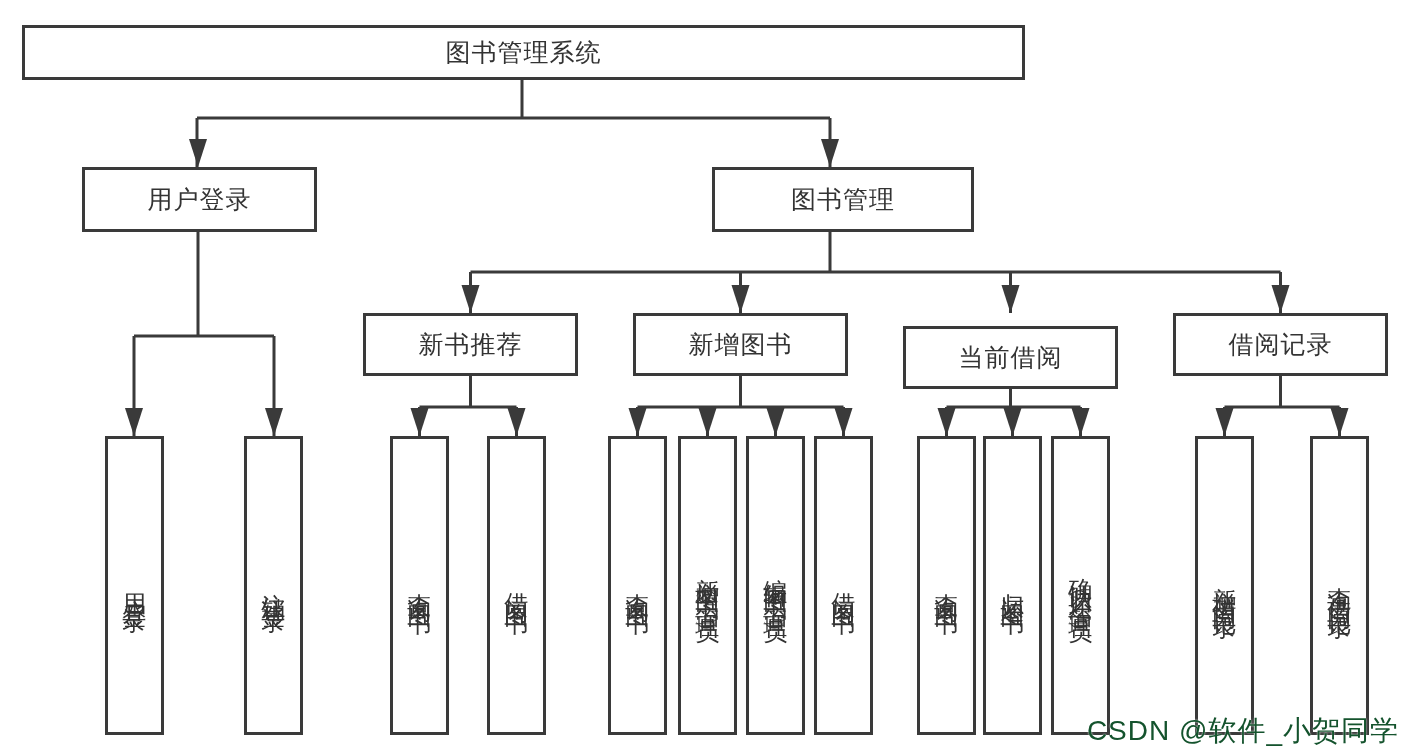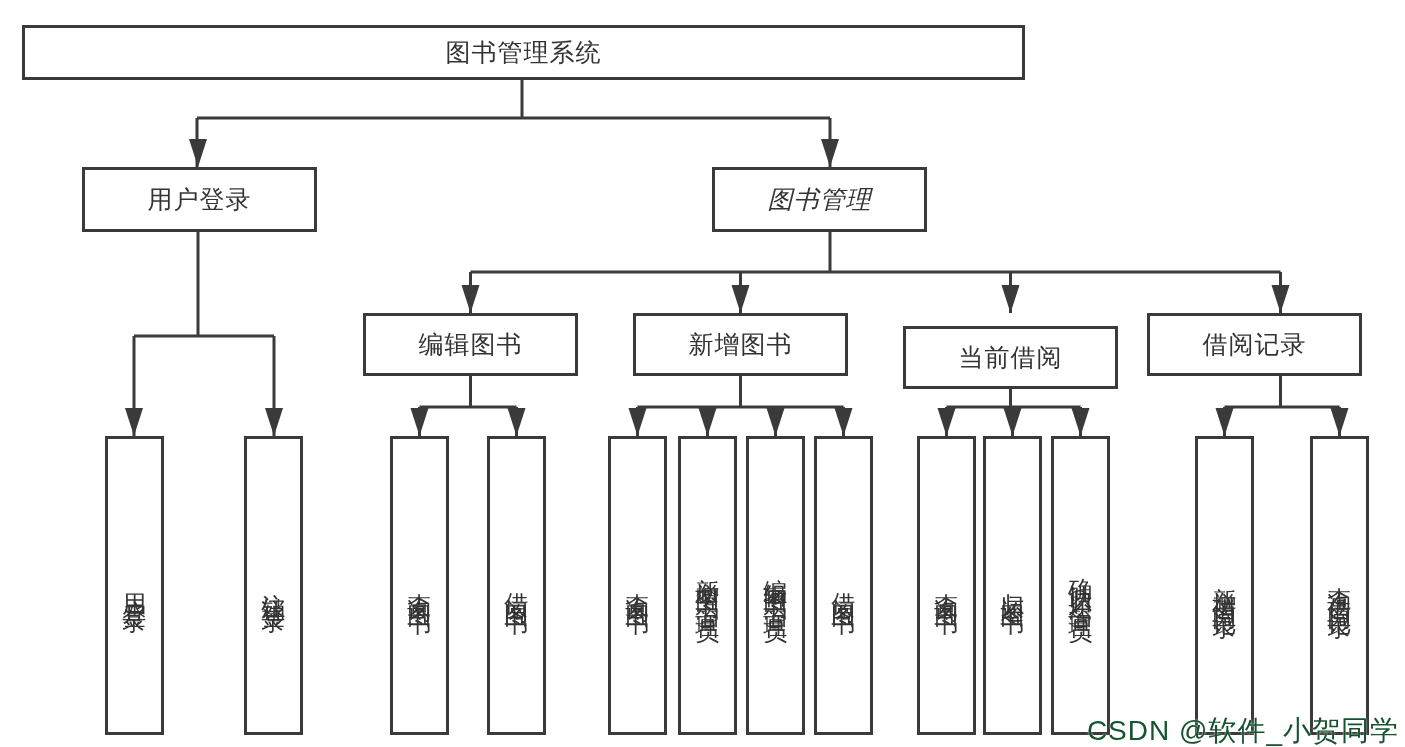--- a/index.html
+++ b/index.html
@@ -95,34 +95,34 @@
     </g>
   </svg>
 
   <div class="box" style="left:22px; top:13px; width:1003px; height:55px;margin-top:12px;">
     <span class="h-label">图书管理系统</span>
   </div>
 
   <div class="box" style="left:82px; top:167px; width:235px; height:65px;">
     <span class="h-label">用户登录</span>
   </div>
-  <div class="box" style="left:712px; top:167px; width:215px; height:65px;font-style:italic;">
+  <div class="box" style="left:712px; top:167px; width:262px; height:65px;">
     <span class="h-label">图书管理</span>
   </div>
 
   <div class="box" style="left:363px; top:313px; width:215px; height:63px;">
-    <span class="h-label">编辑图书</span>
+    <span class="h-label">新书推荐</span>
   </div>
   <div class="box" style="left:633px; top:313px; width:215px; height:63px;">
     <span class="h-label">新增图书</span>
   </div>
   <div class="box" style="left:903px; top:326px; width:215px; height:63px;">
     <span class="h-label">当前借阅</span>
   </div>
-  <div class="box" style="left:1147px; top:313px; width:215px; height:63px;text-align:center;">
+  <div class="box" style="left:1173px; top:313px; width:215px; height:63px;text-align:center;">
     <span class="h-label">借阅记录</span>
   </div>
 
   <div class="box leaf" style="left:105px; top:436px; width:59px; height:299px;">
     <span class="v-label">用户登录</span>
   </div>
   <div class="box leaf" style="left:244px; top:436px; width:59px; height:299px;">
     <span class="v-label">注销登录</span>
   </div>
 

